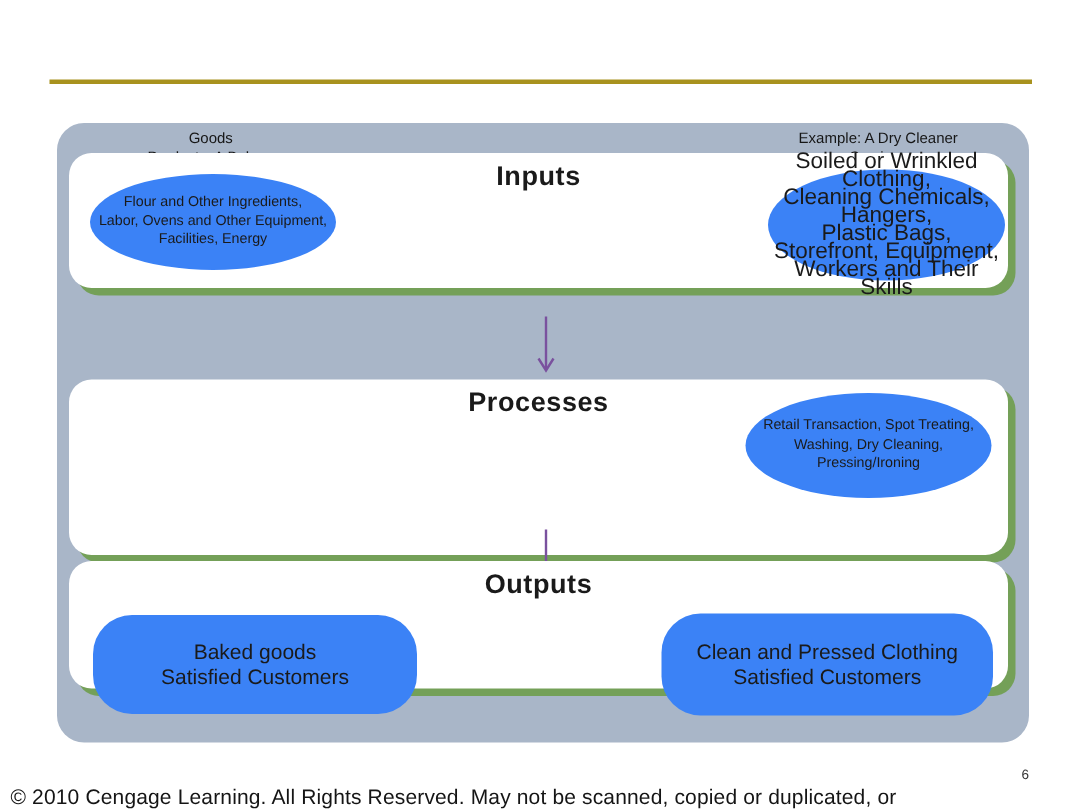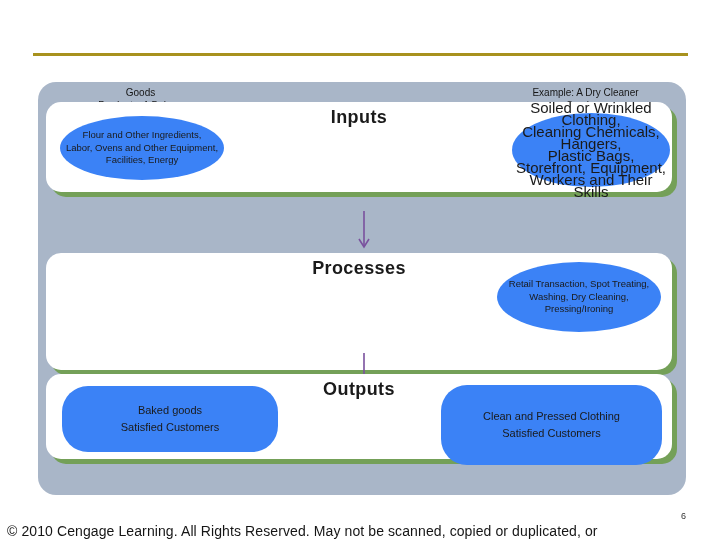--- a/index.html
+++ b/index.html
@@ -32,28 +32,28 @@
   .band3 { top: 292px; height: 85px; }
 
   .band-label { position: absolute; top: 5px; left: 0; right: 0; text-align: center;
                 font-weight: bold; font-size: 18px; color: #1a1a1a; letter-spacing: 0.4px; }
 
   .oval { position: absolute; background: #3b82f6; color: #1a1a1a;
           display: flex; align-items: center; justify-content: center;
           text-align: center; white-space: pre-line;
           font-size: 9.5px; line-height: 12.5px; }
   .ellipse { border-radius: 50%; }
-  .rrect   { border-radius: 26px; font-size: 11px; line-height: 17px; }
+  .rrect   { border-radius: 26px; font-size: 14px; line-height: 17px; margin-top: 24px; }
 
   .b1-goods    { left: 14px;  top: 14px; width: 164px; height: 64px; }
   .b1-services { left: 466px; top: 11px; width: 158px; height: 74px; font-size: 15px; line-height: 12px; }
   .b2-goods    { left: 14px;  top: 8px;  width: 164px; height: 68px; }
   .b2-services { left: 451px; top: 9px;  width: 164px; height: 70px; }
   .b3-goods    { left: 16px;  top: 12px; width: 216px; height: 66px; }
-  .b3-services { left: 395px; top: 11px; width: 221px; height: 80px; }
+  .b3-services { left: 395px; top: 11px; width: 221px; height: 68px; }
 
   
   .arrow { position: absolute; left: 318px; }
   .arrow1 { top: 128px; }
   .arrow2 { top: 270px; }
 
   
   .footer { position: absolute; left: 7px; top: 523px; width: 600px;
             font-size: 14px; color: #151515; letter-spacing: 0.1px; }
   .page-number { position: absolute; left: 681px; top: 511px; font-size: 9px; color: #333333; }

